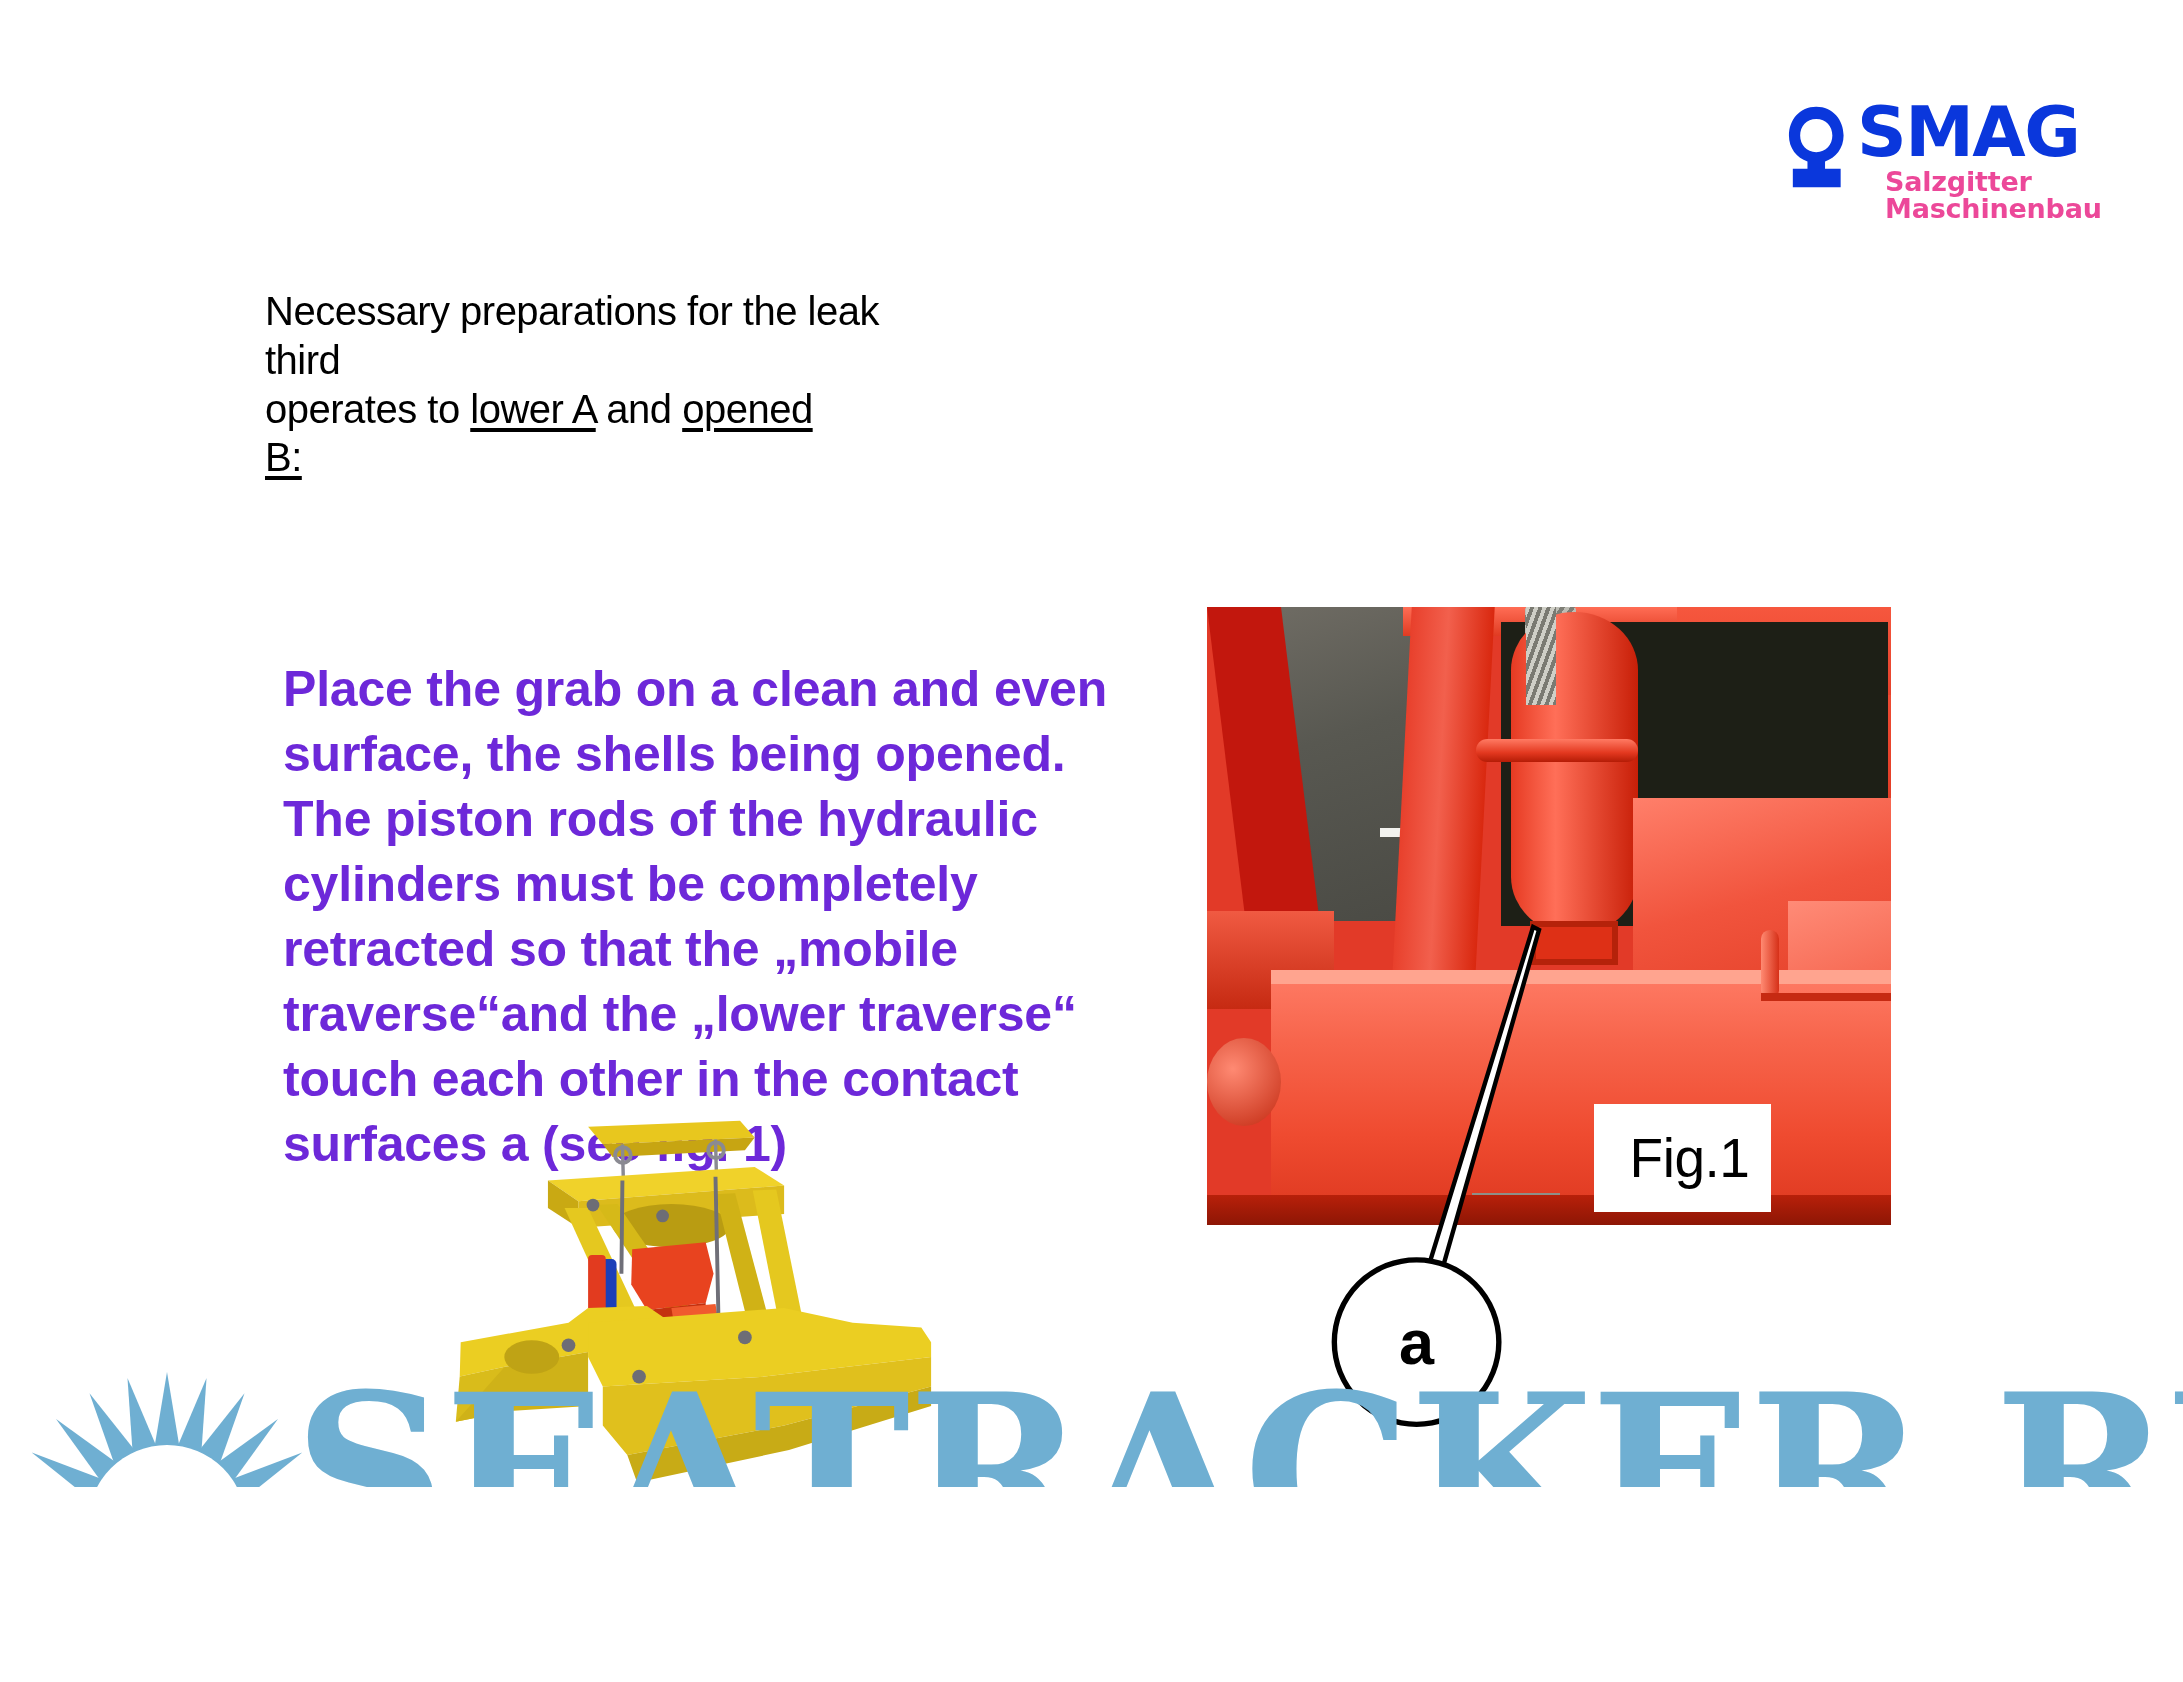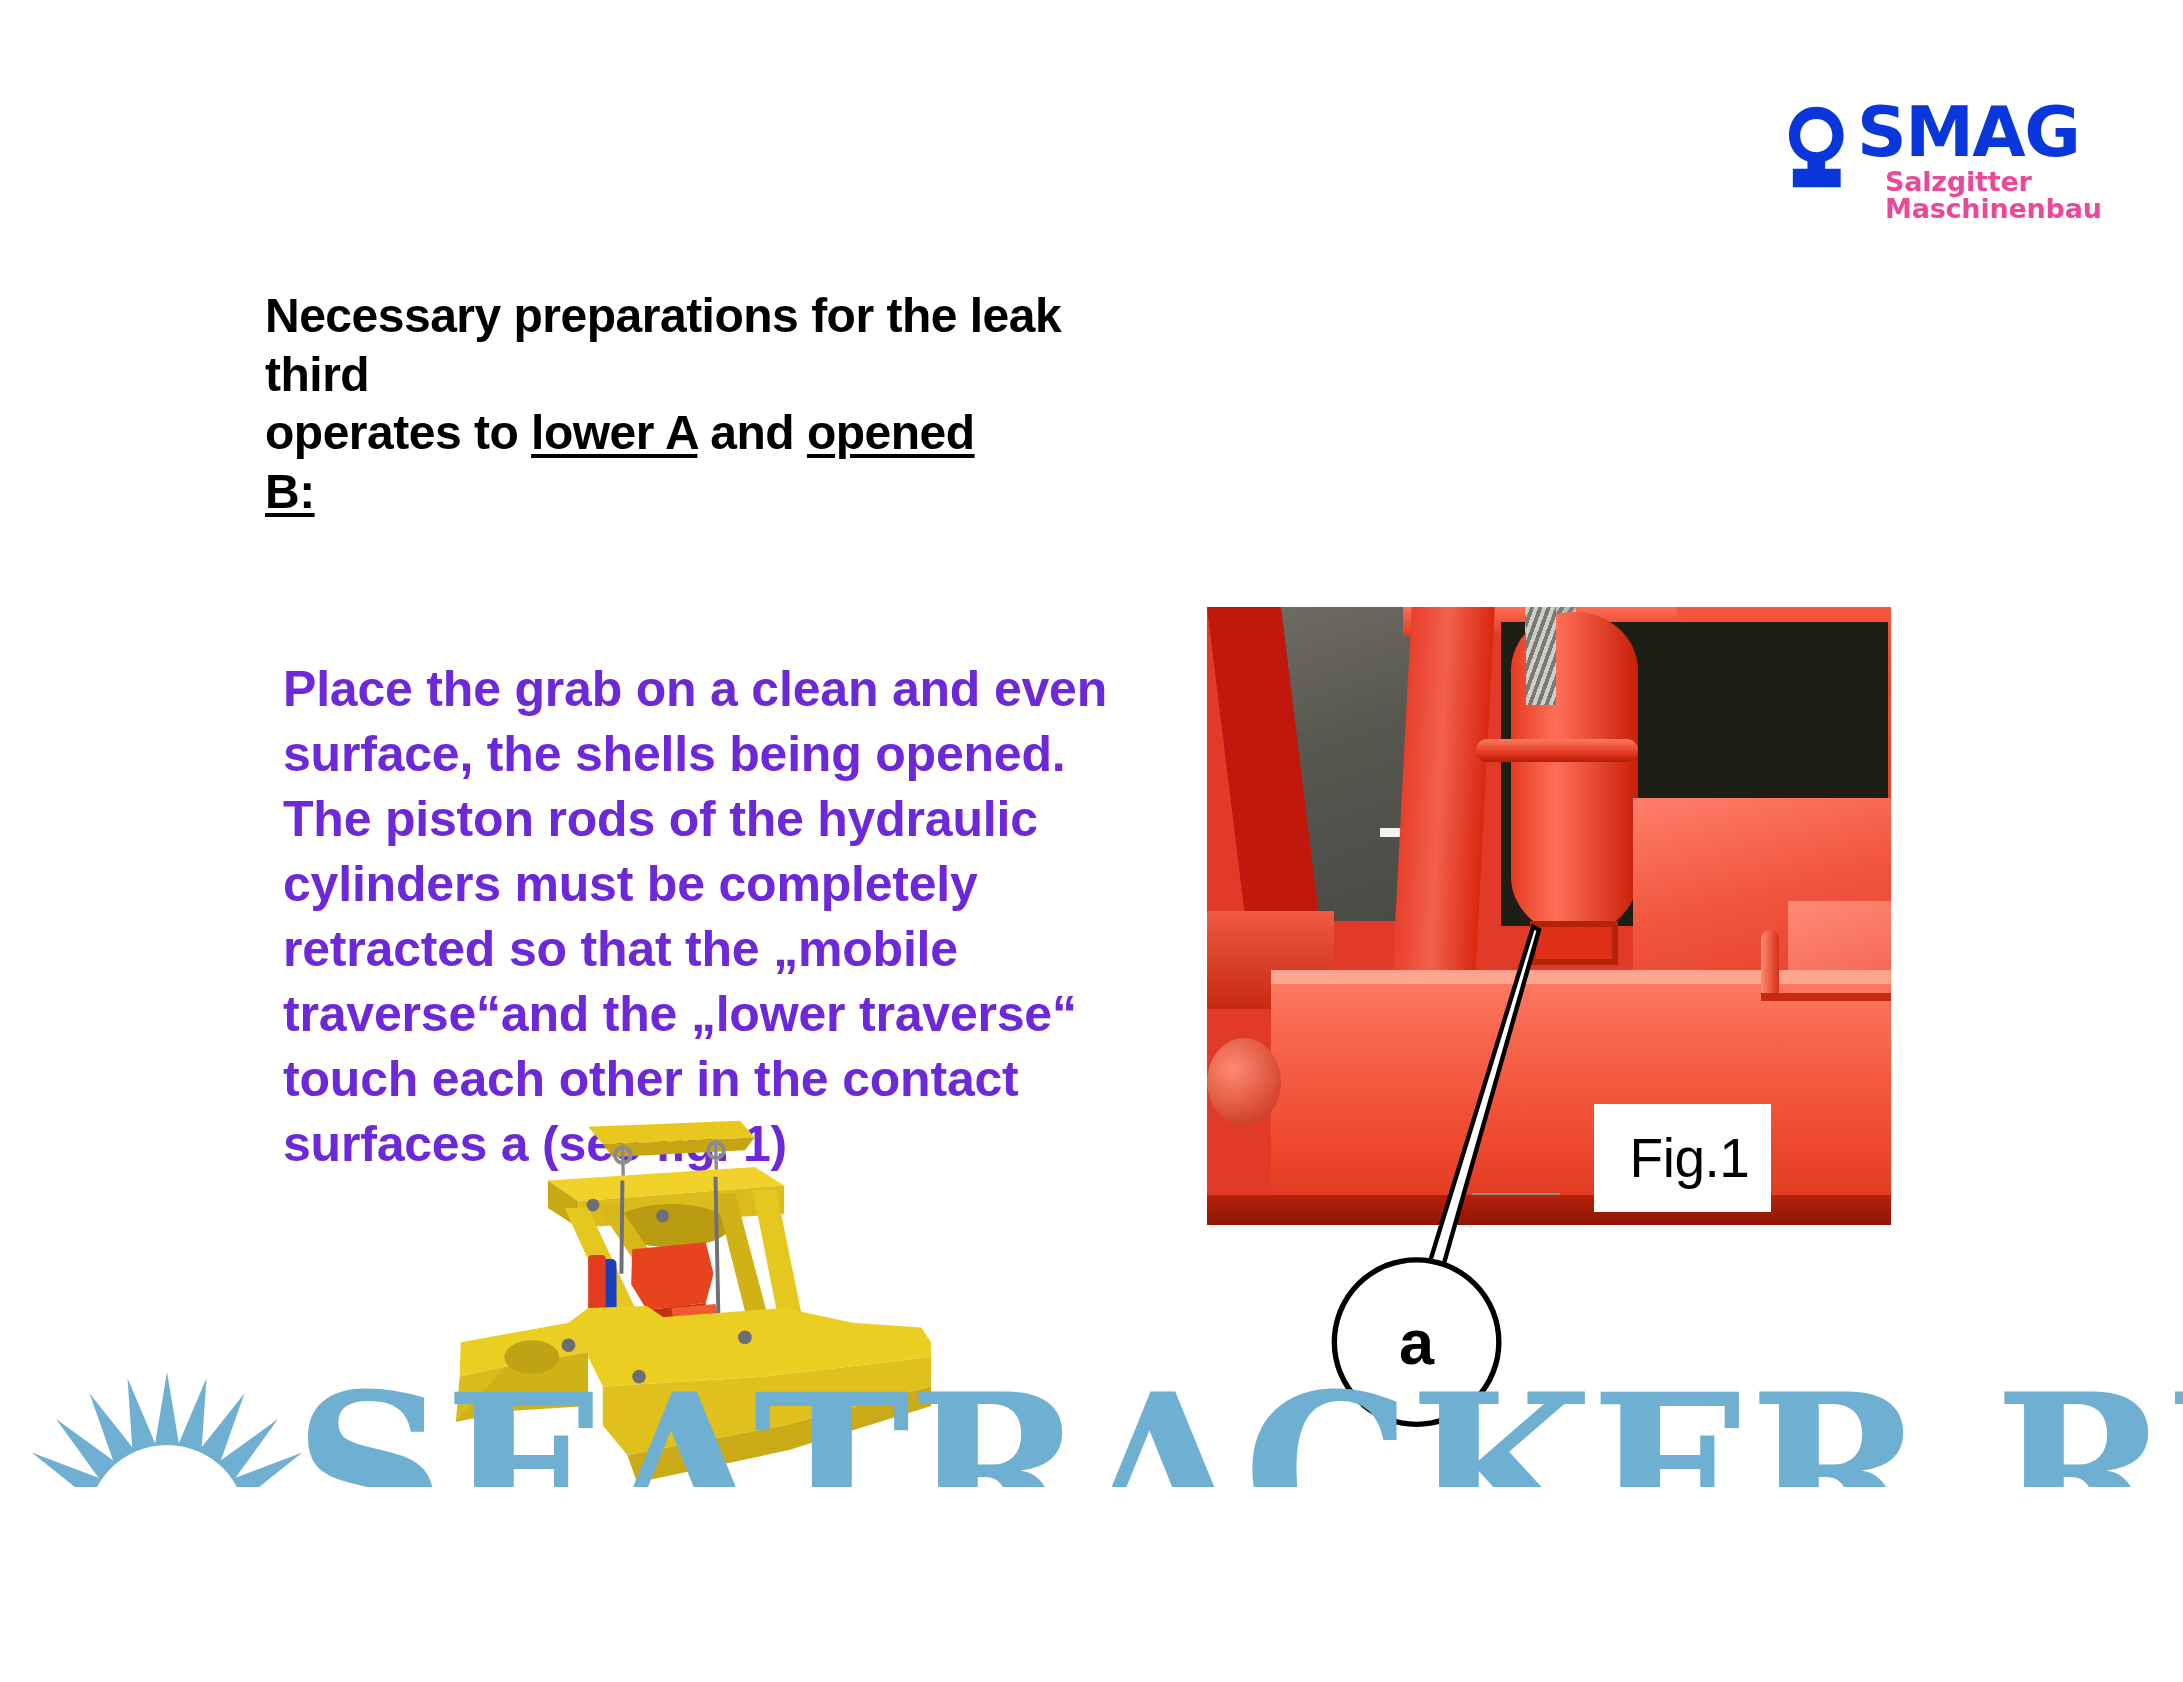--- a/index.html
+++ b/index.html
@@ -56,22 +56,22 @@
     font-family: "DejaVu Sans", sans-serif;
     margin-left: 25px;
   }
 
   
   .title {
     position: absolute;
     left: 265px;
     top: 287px;
     width: 1215px;
-    font-size: 48px;
-    font-weight: bold;
+    font-size: 40px;
+    font-weight: normal;
     line-height: 1.22;
     color: #000000;
     letter-spacing: -0.5px;
   }
   .title u {
     text-decoration: underline;
     text-underline-offset: 4.9px;
     text-decoration-thickness: 4.4px;
   }
 

